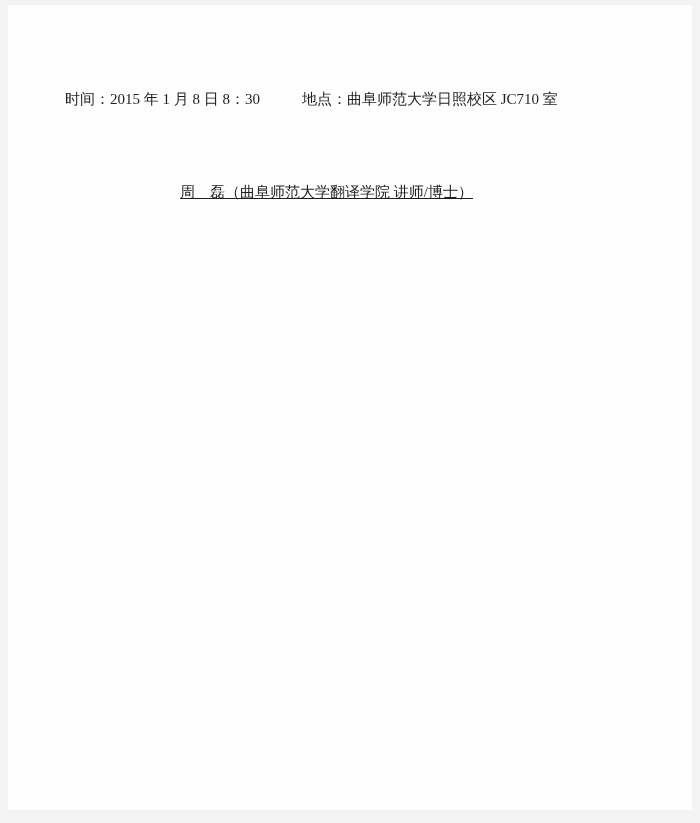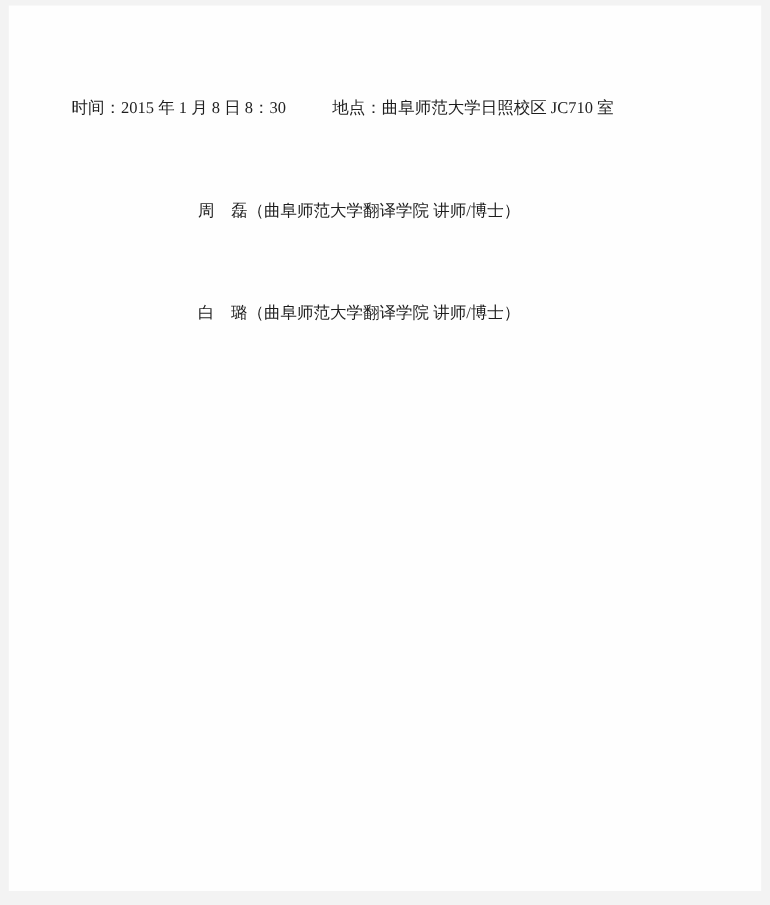--- a/index.html
+++ b/index.html
@@ -17,30 +17,29 @@
   }
   .doc{position:relative;}
   .paras{
     padding:22px 0 0 65px;
     font-size:15px;
     line-height:31px;
     white-space:pre;
   }
   .para{height:31px;}
   .gap{display:inline-block;width:42px;}
-  .indent{padding-left:115px;}
+  .indent{padding-left:115px;text-decoration:underline;}
   .blank-line{height:29px;}
 </style>
 </head>
 <body>
 
 <div class="paper"></div>
 
 <div class="doc">
 
   <div class="paras">
     <div class="para"><span>时间：2015 年 1 月 8 日 8：30</span><span class="gap"></span><span>地点：曲阜师范大学日照校区 JC710 室</span></div>
     <div class="para indent">周　磊（曲阜师范大学翻译学院 讲师/博士）</div>
-    <div class="para indent">白　璐（曲阜师范大学翻译学院 讲师/博士）</div>
     <div class="blank-line"></div>
   </div>
 
 </div>
 
 </body></html>

